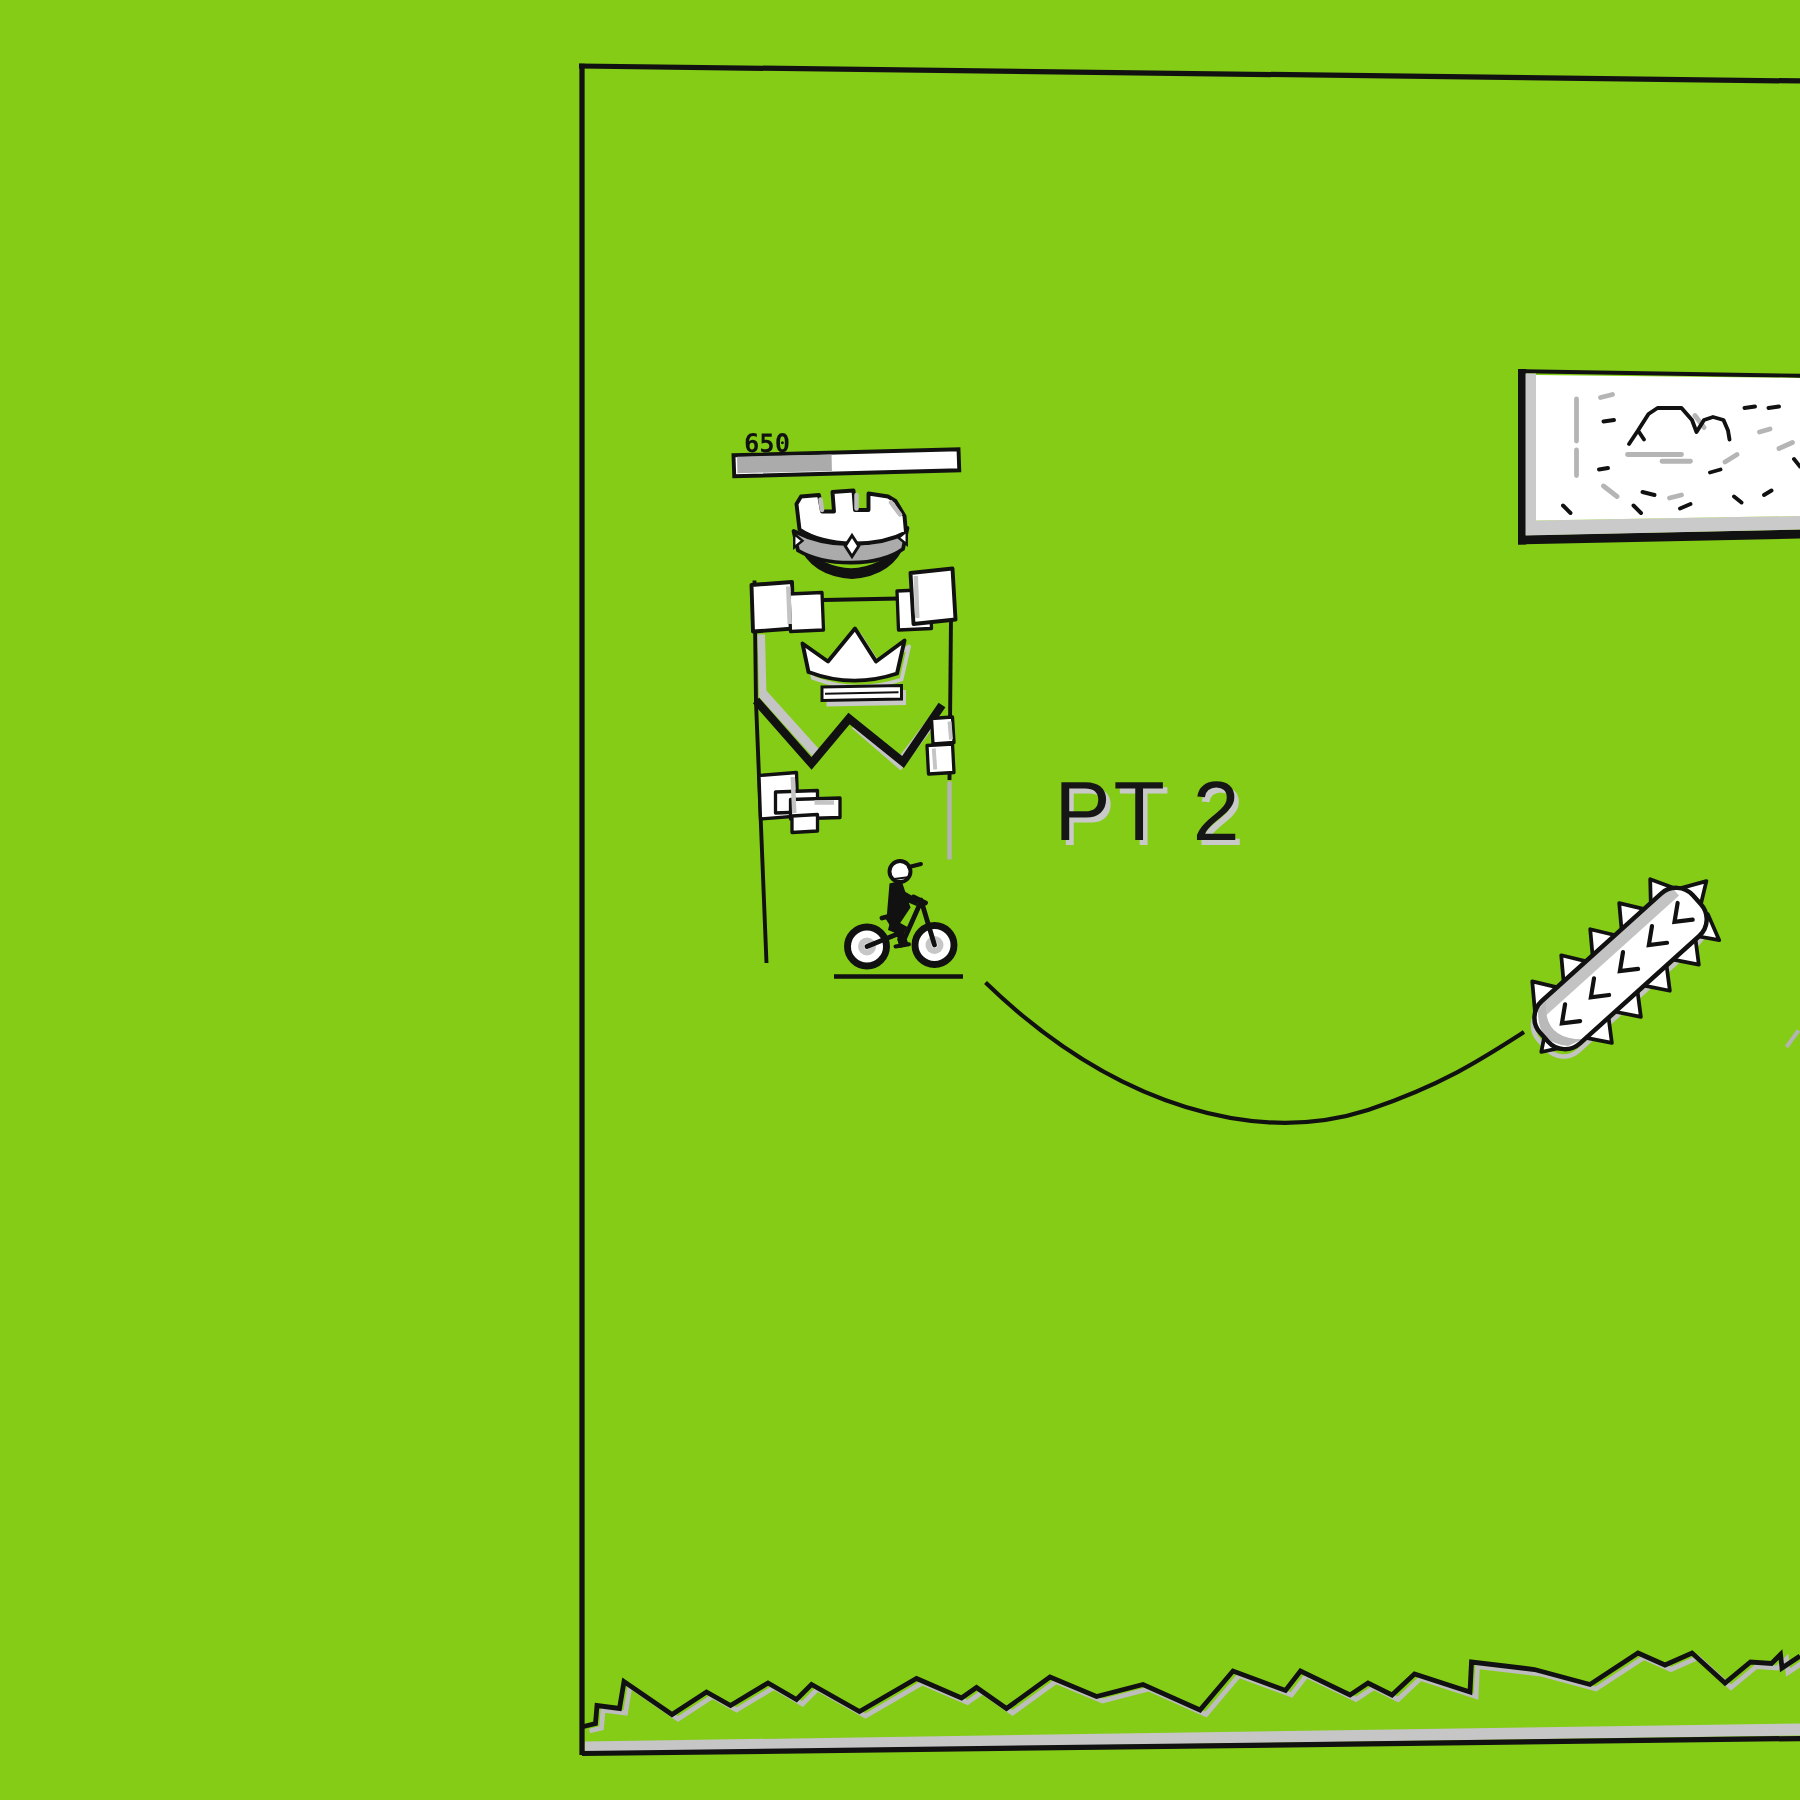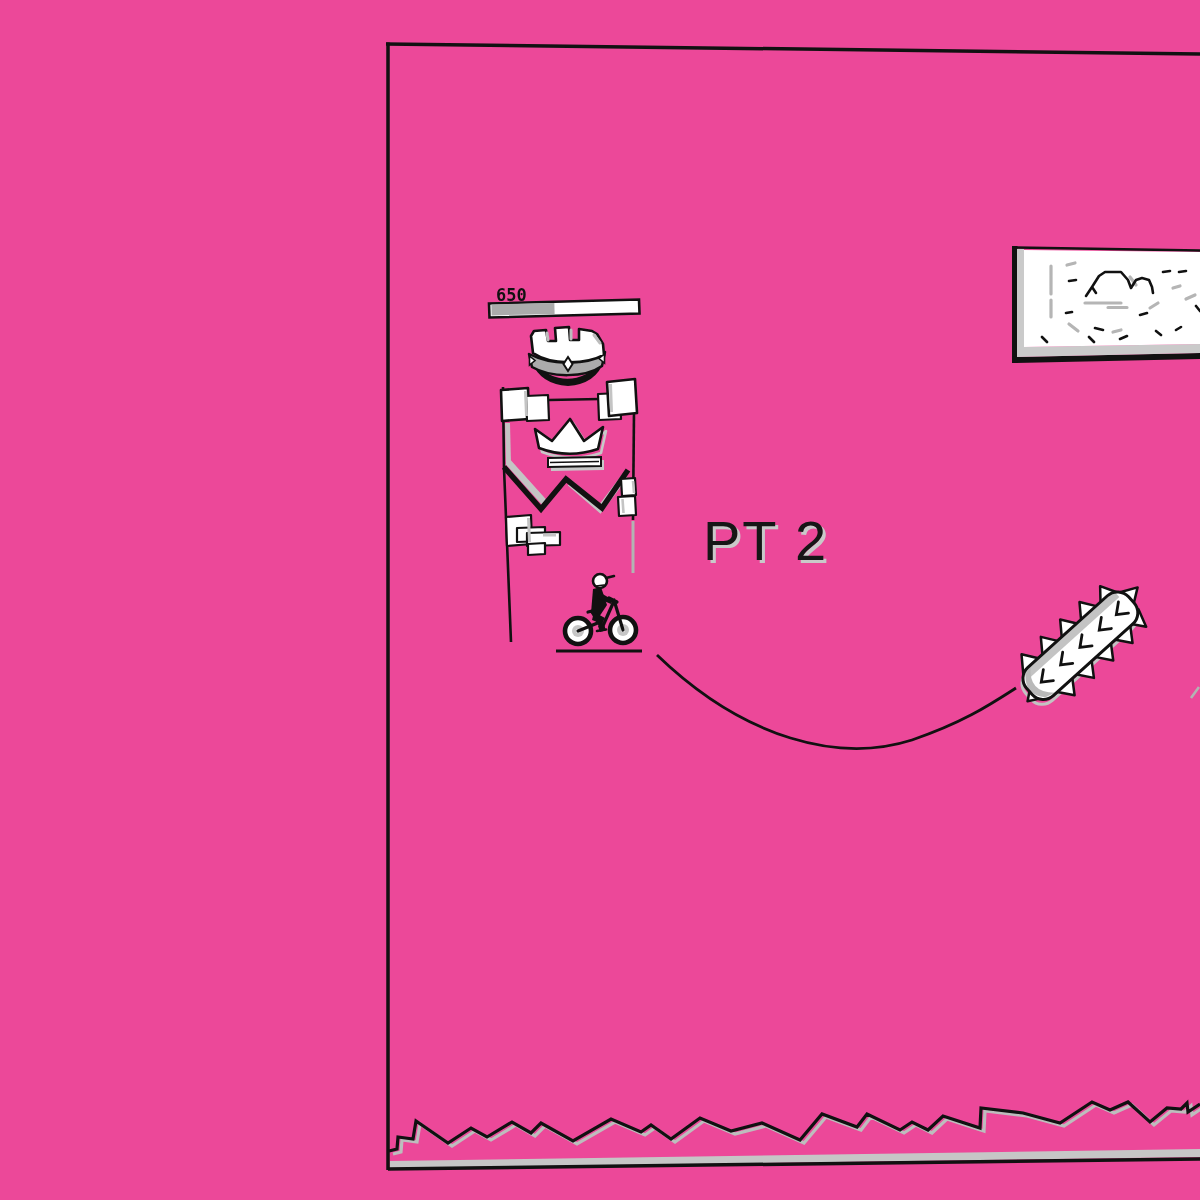--- a/index.html
+++ b/index.html
@@ -1,16 +1,16 @@
 <!DOCTYPE html>
 <html><head>
 <meta charset="utf-8">
 <style>
   html,body{margin:0;padding:0;background:#ffffff;}
-  .stage{position:relative;width:1200px;height:1200px;background:#ec4899;overflow:hidden;
+  .stage{position:relative;width:1200px;height:1200px;background:#84cc16;overflow:hidden;
          font-family:"Liberation Sans", sans-serif;}
   .stage svg{position:absolute;left:0;top:0;}
   text{user-select:none;}
   .score-text{font-family:"DejaVu Sans Mono", monospace;font-weight:bold;font-size:17px;fill:#111;}
   .level-text{font-family:"Liberation Sans", sans-serif;font-size:56px;letter-spacing:2px;fill:#161616;}
   .level-text-shadow{font-family:"Liberation Sans", sans-serif;font-size:56px;letter-spacing:2px;fill:#c9c9c9;}
 </style>
 </head>
 <body>
 

